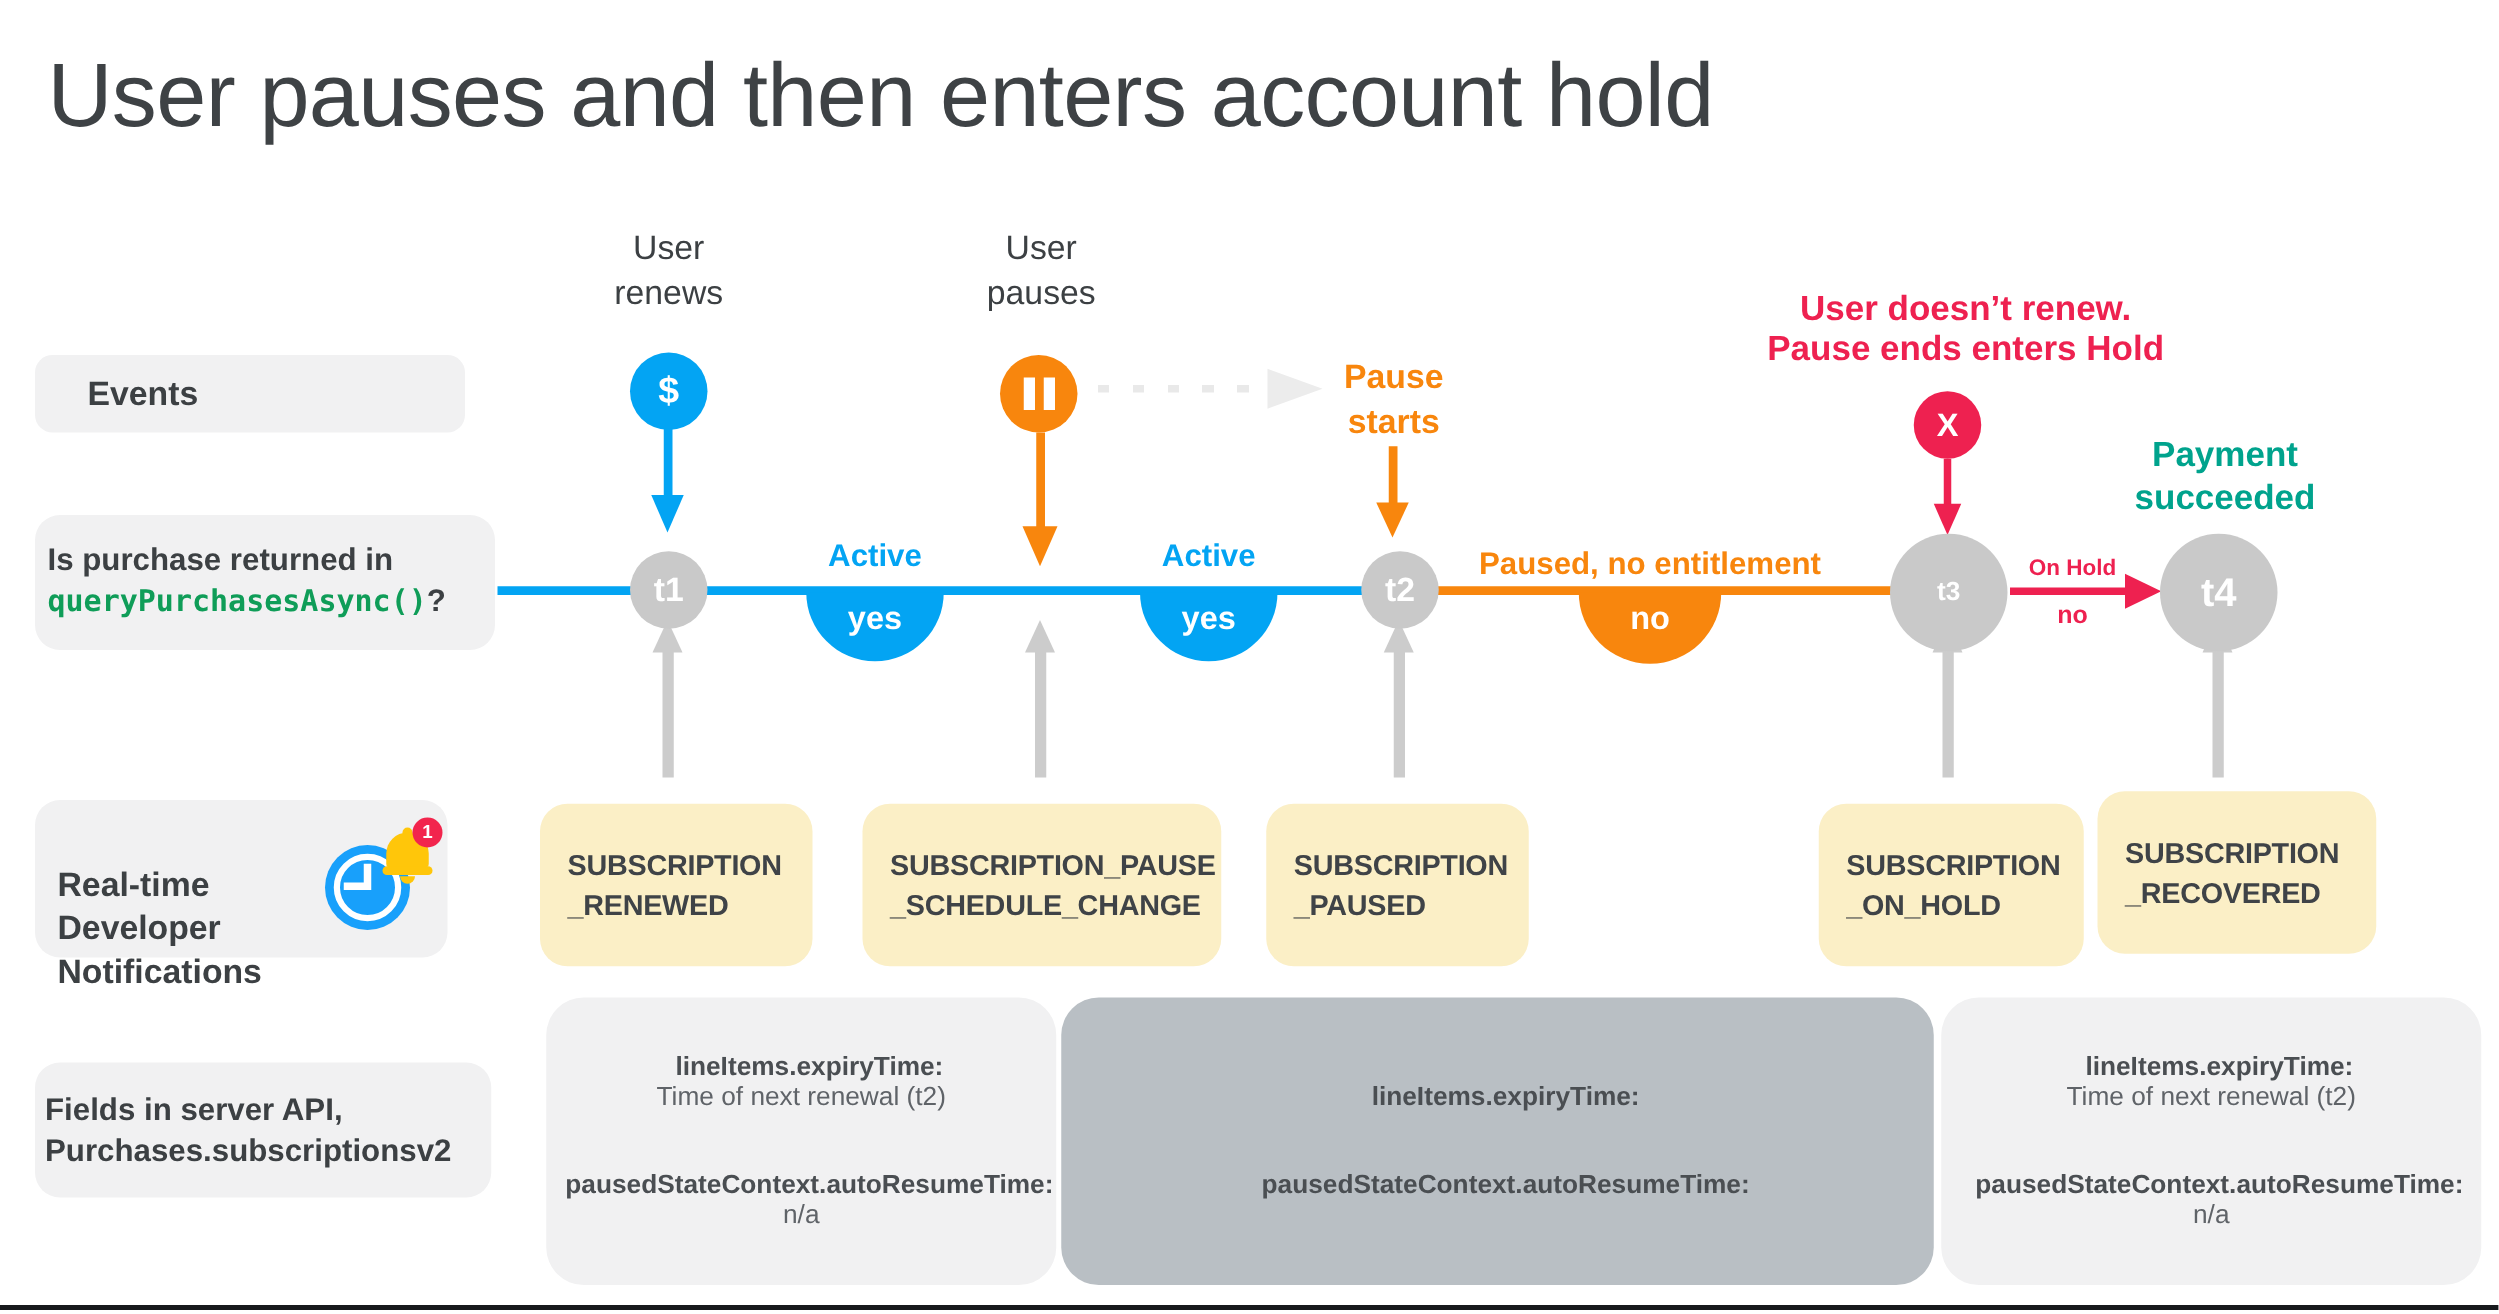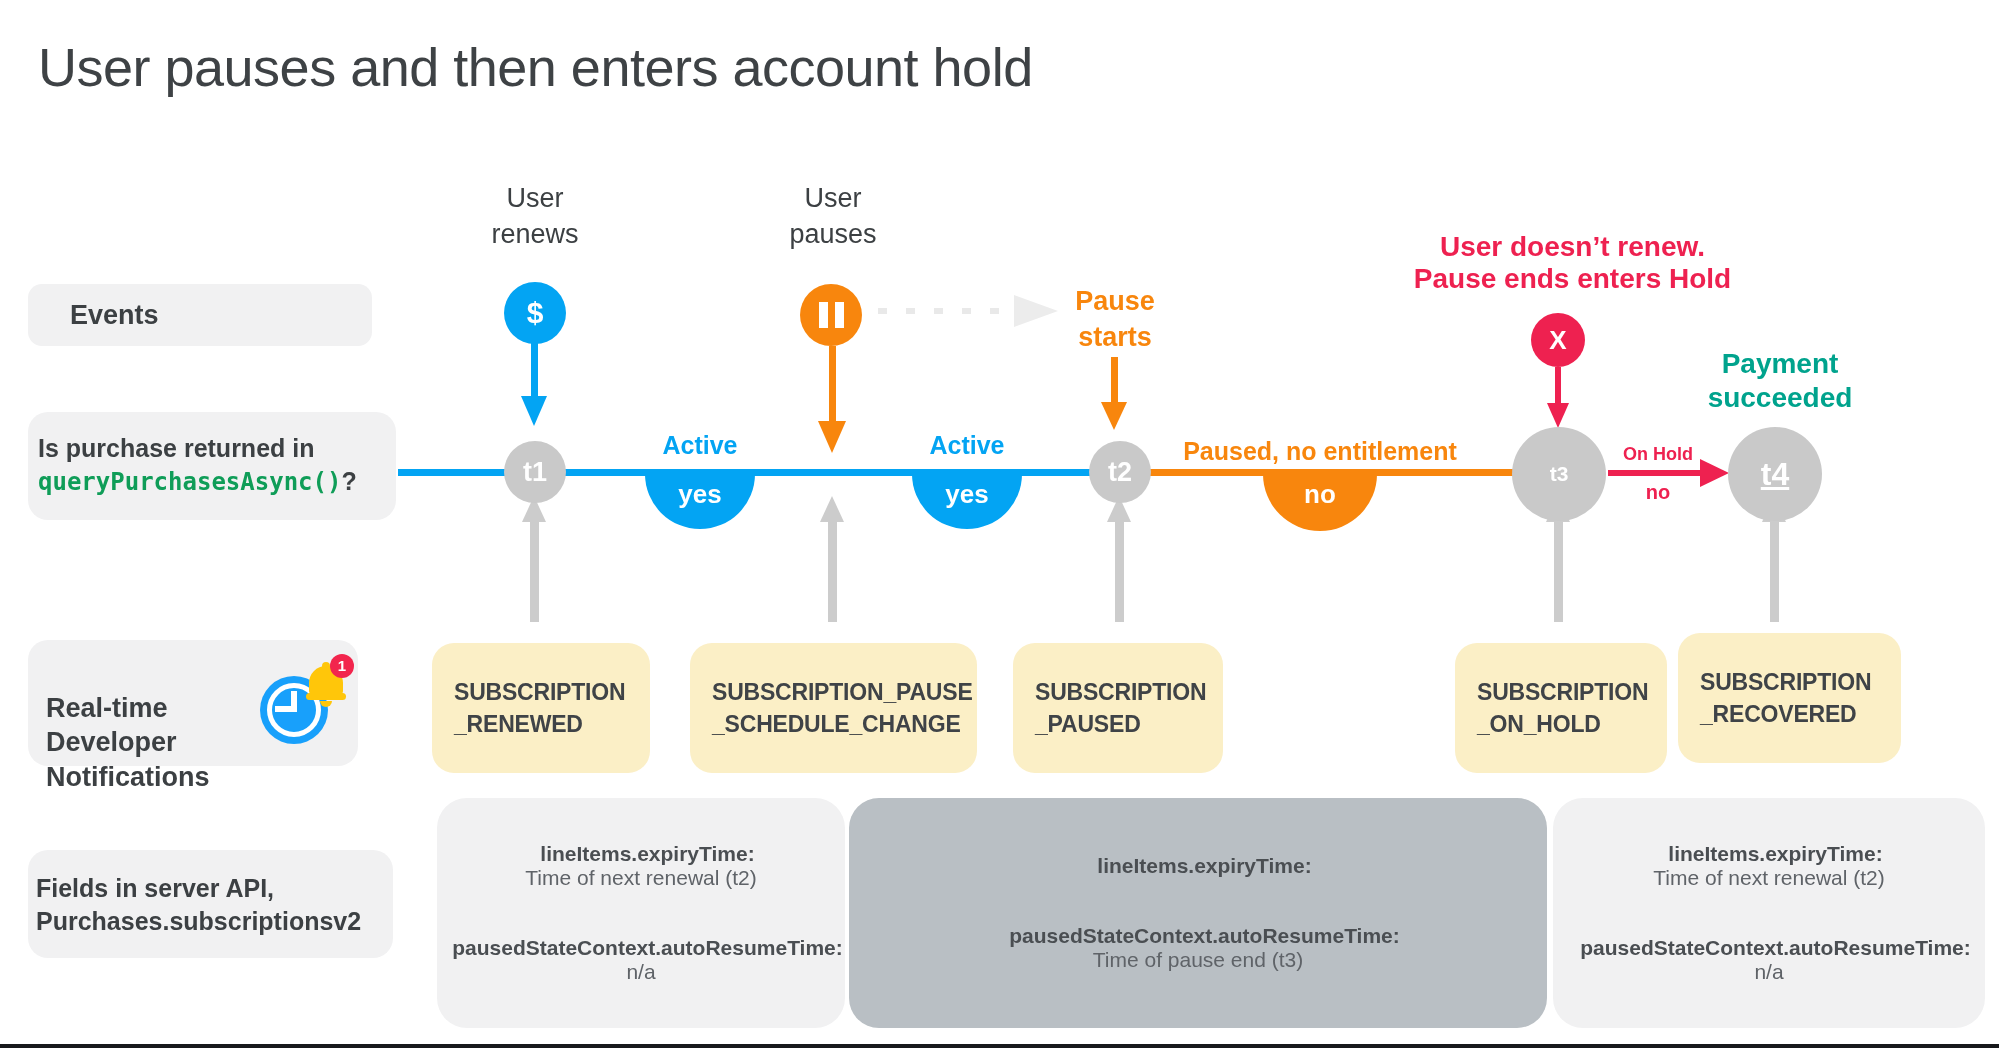--- a/index.html
+++ b/index.html
@@ -8,21 +8,21 @@
     position: relative;
     width: 1999px;
     height: 1051px;
     background: #ffffff;
     font-family: "Liberation Sans", sans-serif;
     overflow: hidden;
   }
 
   .title {
     position: absolute; left: 38px; top: 36px;
-    font-size: 54px; color: #3e4245; letter-spacing: -0.5px; font-weight: 400;
+    font-size: 72px; color: #3e4245; letter-spacing: -0.5px; font-weight: 400;
   }
 
   
   .lbox { position: absolute; background: #f1f1f2; color: #3c4043; font-weight: bold; }
   .lbox-events { left: 28px; top: 284px; width: 344px; height: 62px; border-radius: 14px;
                  font-size: 27px; display: flex; align-items: center; padding-left: 42px; }
   .lbox-purchase { left: 28px; top: 412px; width: 368px; height: 108px; border-radius: 20px;
                    font-size: 25px; padding: 20px 6px 0 10px; line-height: 1.3; }
   .code { font-family: "DejaVu Sans Mono", monospace; color: #0f9d58; font-weight: bold; font-size: 24px; }
   .qmark { color: #3c4043; font-weight: bold; }
@@ -187,21 +187,21 @@
 
   <div class="status-lab" style="left:1170px; top:437px; width:300px; color:#f8860d;">Paused, no entitlement</div>
   <div class="bump c-orange" style="left:1263px; width:114px; height:57px; border-radius:0 0 57px 57px;">no</div>
 
   <div class="status-lab lab-red" style="left:1608px; top:444px; width:100px; font-size:18px;">On Hold</div>
   <div class="status-lab lab-red" style="left:1608px; top:481px; width:100px; font-size:20px;">no</div>
 
   <div class="node" style="left:504px; top:441px; width:62px; height:62px; font-size:27px;">t1</div>
   <div class="node" style="left:1089px; top:441px; width:62px; height:62px; font-size:27px;">t2</div>
   <div class="node" style="left:1512px; top:427px; width:94px; height:94px; font-size:21px;">t3</div>
-  <div class="node" style="left:1728px; top:427px; width:94px; height:94px; font-size:32px;text-decoration:underline;">t4</div>
+  <div class="node" style="left:1728px; top:427px; width:94px; height:94px; font-size:32px;">t4</div>
 
   <div class="uparr" style="left:530px;"></div>
   <div class="uparr" style="left:828px;"></div>
   <div class="uparr" style="left:1115px;"></div>
   <div class="uparr" style="left:1554px;"></div>
   <div class="uparr" style="left:1770px;"></div>
 
   <div class="ybox" style="left:432px; width:218px;">SUBSCRIPTION
 _RENEWED</div>
   <div class="ybox" style="left:690px; width:287px;">SUBSCRIPTION_PAUSE
@@ -217,21 +217,20 @@
     <div class="af">lineItems.expiryTime:</div>
     <div class="av">Time of next renewal (t2)</div>
     <div class="agap"></div>
     <div class="af">pausedStateContext.autoResumeTime:</div>
     <div class="av">n/a</div>
   </div>
   <div class="abox abox-dark" style="left:849px; width:698px;">
     <div class="af">lineItems.expiryTime:</div>
     <div class="agap"></div>
     <div class="af">pausedStateContext.autoResumeTime:</div>
-    <div class="av">Time of pause end (t3)</div>
   </div>
   <div class="abox abox-light" style="left:1553px; width:432px;">
     <div class="af">lineItems.expiryTime:</div>
     <div class="av">Time of next renewal (t2)</div>
     <div class="agap"></div>
     <div class="af">pausedStateContext.autoResumeTime:</div>
     <div class="av">n/a</div>
   </div>
 
   <div class="bottom-rule"></div>

